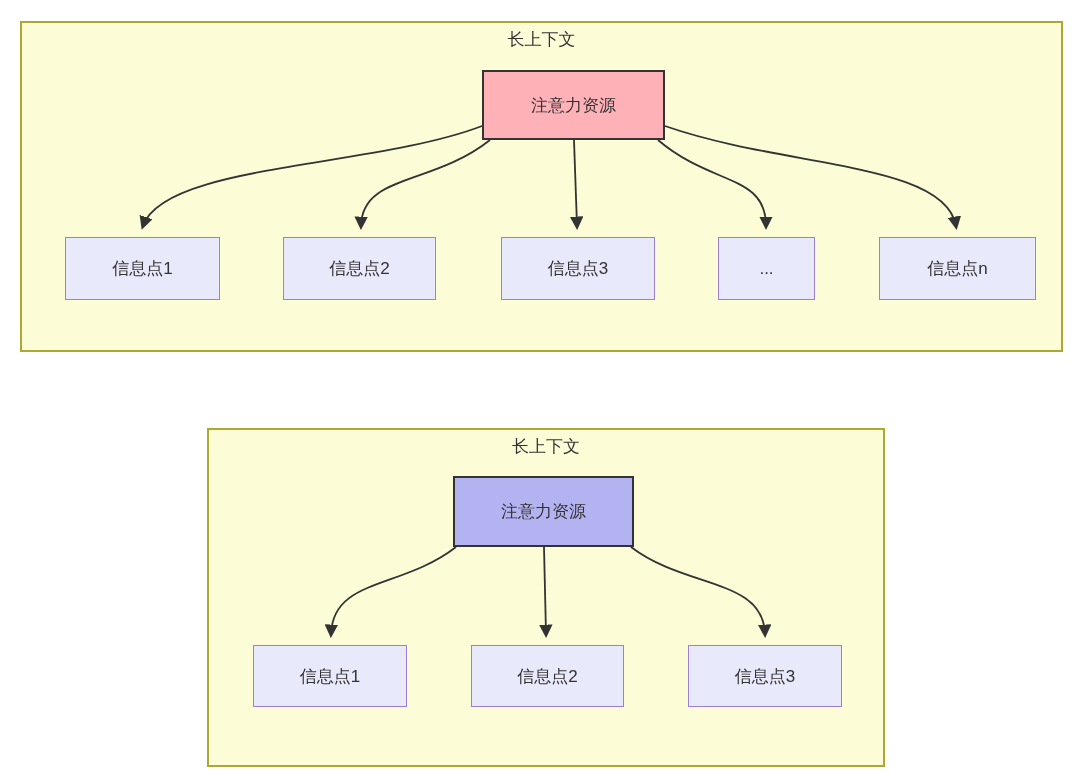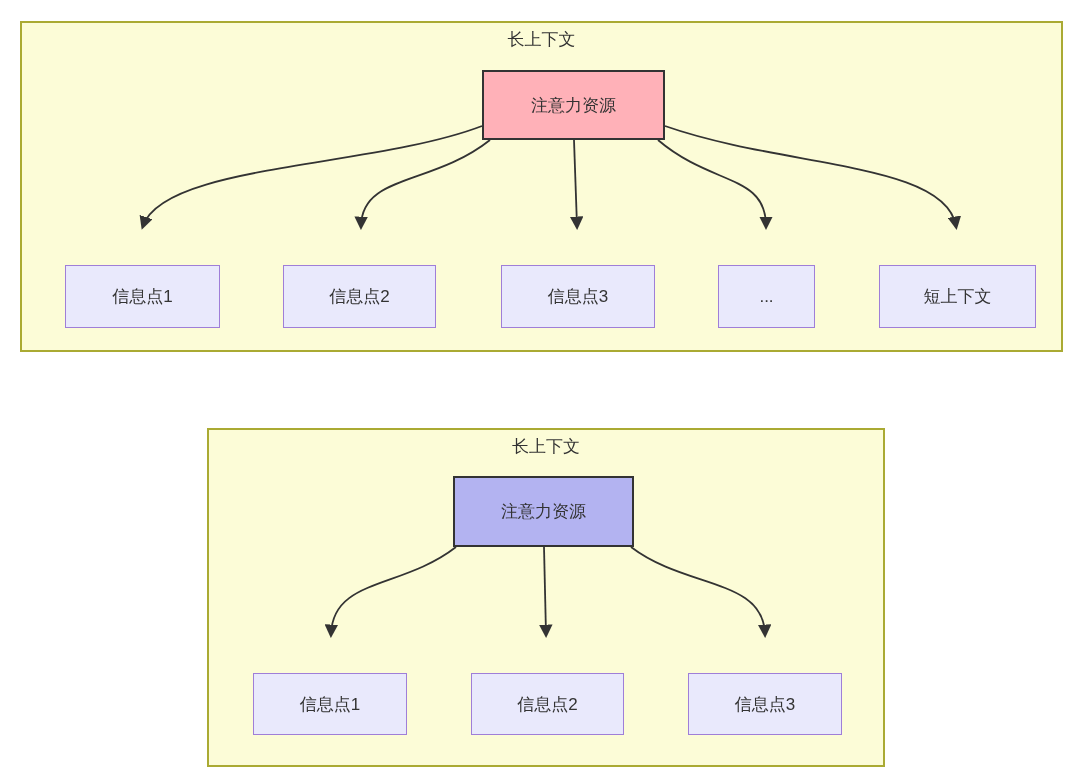--- a/index.html
+++ b/index.html
@@ -45,21 +45,20 @@
   .attention-node {
     border: 2.5px solid var(--node-border-dark, #333333);
     z-index: 2;
   }
   #attn-long  { left: 482px; top: 70px;  width: 183px; height: 70px; background: var(--attention-long-bg, #ffb1b8); }
   #attn-short { left: 453px; top: 476px; width: 181px; height: 71px; background: var(--attention-short-bg, #b3b3f1); }
   .info-node {
     background: var(--info-bg, #e9e9fc);
     border: 1.5px solid var(--info-border, #9f7ed8);
     z-index: 2;
-    margin-top: 28px;
   }
   
   #l-info-0 { left: 65px;  top: 237px; width: 155px; height: 63px; }
   #l-info-1 { left: 283px; top: 237px; width: 153px; height: 63px; }
   #l-info-2 { left: 501px; top: 237px; width: 154px; height: 63px; }
   #l-info-3 { left: 718px; top: 237px; width: 97px;  height: 63px; }
   #l-info-4 { left: 879px; top: 237px; width: 157px; height: 63px; }
   
   #s-info-0 { left: 253px; top: 645px; width: 154px; height: 62px; }
   #s-info-1 { left: 471px; top: 645px; width: 153px; height: 62px; }
@@ -113,21 +112,21 @@
   <div id="l-info-1" class="node info-node">
     <span>信息点2</span>
   </div>
   <div id="l-info-2" class="node info-node">
     <span>信息点3</span>
   </div>
   <div id="l-info-3" class="node info-node">
     <span>...</span>
   </div>
   <div id="l-info-4" class="node info-node">
-    <span>短上下文</span>
+    <span>信息点n</span>
   </div>
 
   <div id="short-container" class="context-container">
     <div class="container-title">长上下文</div>
   </div>
   <div id="attn-short" class="node attention-node">
     <span>注意力资源</span>
   </div>
   <div id="s-info-0" class="node info-node">
     <span>信息点1</span>

